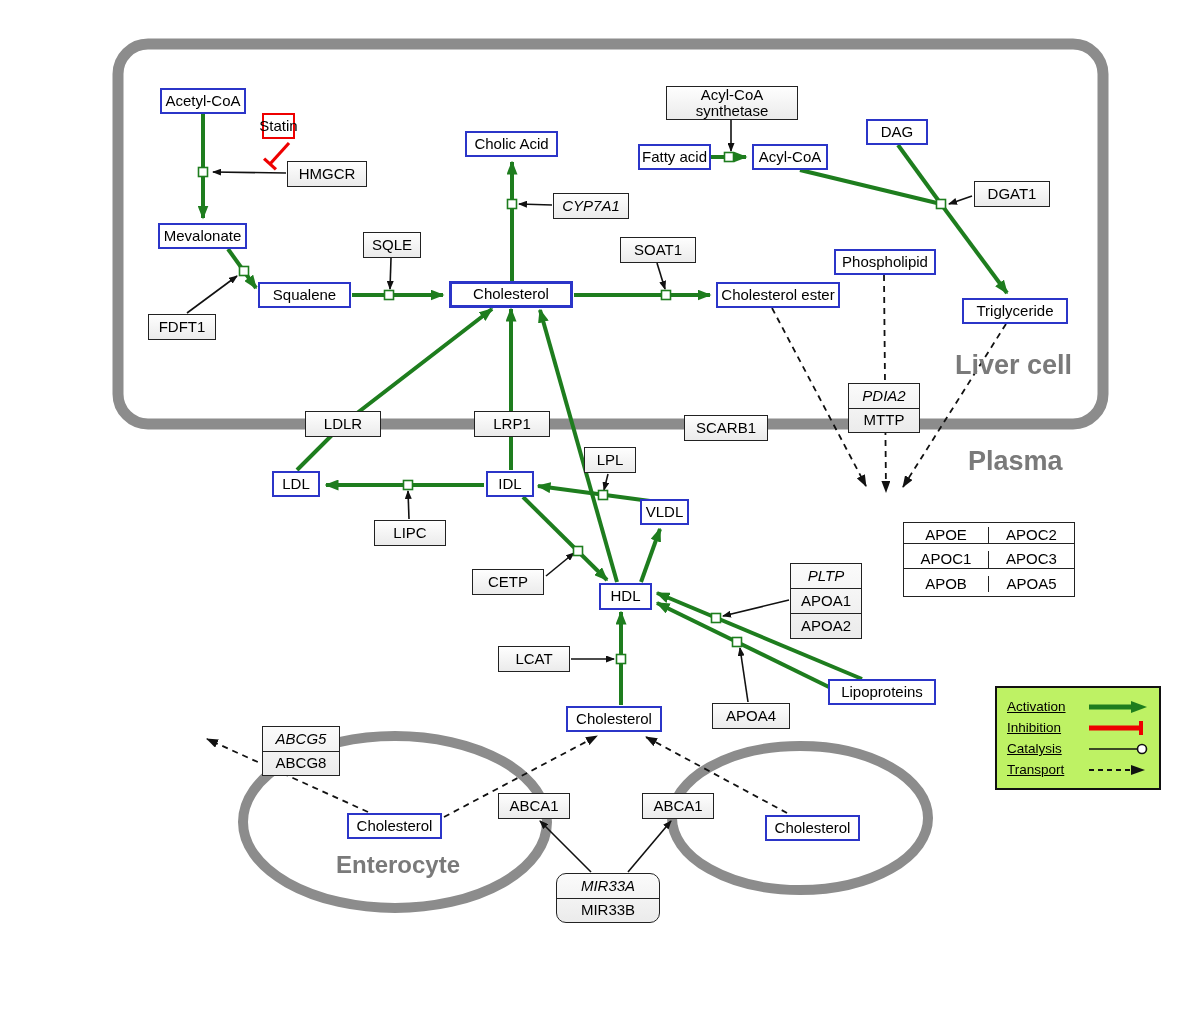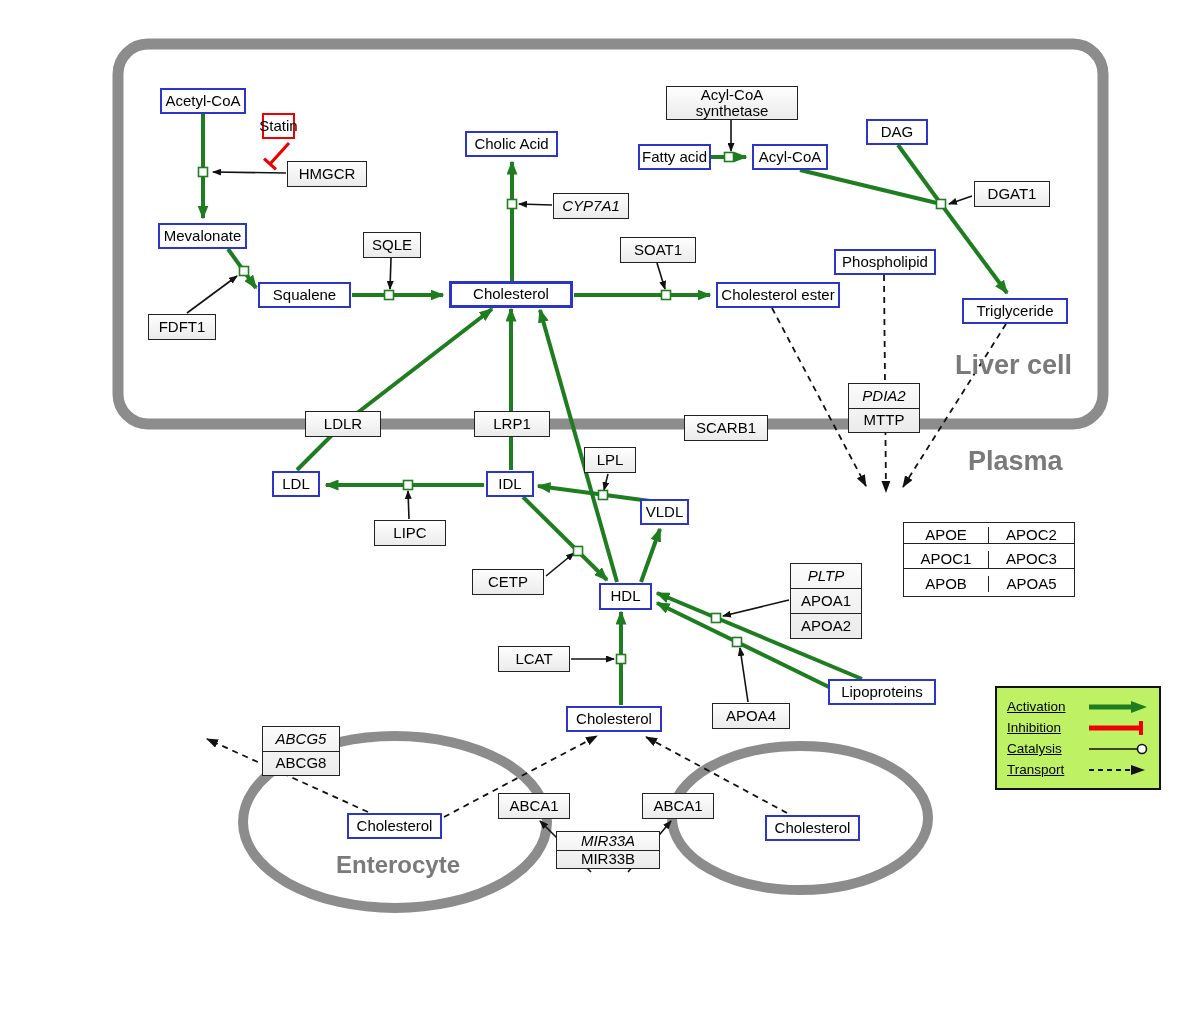--- a/index.html
+++ b/index.html
@@ -150,21 +150,21 @@
       <div class="node stack" style="left: 790px; top: 563px; width: 72px; height: 76px;"><div class="cell">PLTP</div><div class="cell">APOA1</div><div class="cell">APOA2</div></div>
       <div class="node protein" style="left: 498px; top: 646px; width: 72px; height: 26px;">LCAT</div>
       <div class="node protein" style="left: 712px; top: 703px; width: 78px; height: 26px;">APOA4</div>
       <div class="node metabolite" style="left: 828px; top: 679px; width: 108px; height: 26px;">Lipoproteins</div>
       <div class="node metabolite" style="left: 566px; top: 706px; width: 96px; height: 26px;">Cholesterol</div>
       <div class="node stack" style="left: 262px; top: 726px; width: 78px; height: 50px;"><div class="cell">ABCG5</div><div class="cell">ABCG8</div></div>
       <div class="node metabolite" style="left: 347px; top: 813px; width: 95px; height: 26px;">Cholesterol</div>
       <div class="node protein" style="left: 498px; top: 793px; width: 72px; height: 26px;">ABCA1</div>
       <div class="node protein" style="left: 642px; top: 793px; width: 72px; height: 26px;">ABCA1</div>
       <div class="node metabolite" style="left: 765px; top: 815px; width: 95px; height: 26px;">Cholesterol</div>
-      <div class="node stack" style="left: 556px; top: 831px; width: 104px; height: 38px;"><div class="cell">MIR33A</div><div class="cell">MIR33B</div></div>
+      <div class="node stack" style="left: 556px; top: 873px; width: 104px; height: 50px; border-radius: 10px;"><div class="cell">MIR33A</div><div class="cell">MIR33B</div></div>
     </div>
 
   <div class="region-label" style="left: 955px; top: 350px; font-size: 27px;">Liver cell</div>
   <div class="region-label" style="left: 968px; top: 446px; font-size: 27px;">Plasma</div>
   <div class="region-label" style="left: 336px; top: 851px; font-size: 24px;">Enterocyte</div>
 
   <div id="legend" style="left: 995px; top: 686px; width: 166px; height: 104px;">
     <div class="legend-row">
       <span class="lbl">Activation</span>
       <svg width="62" height="16">

